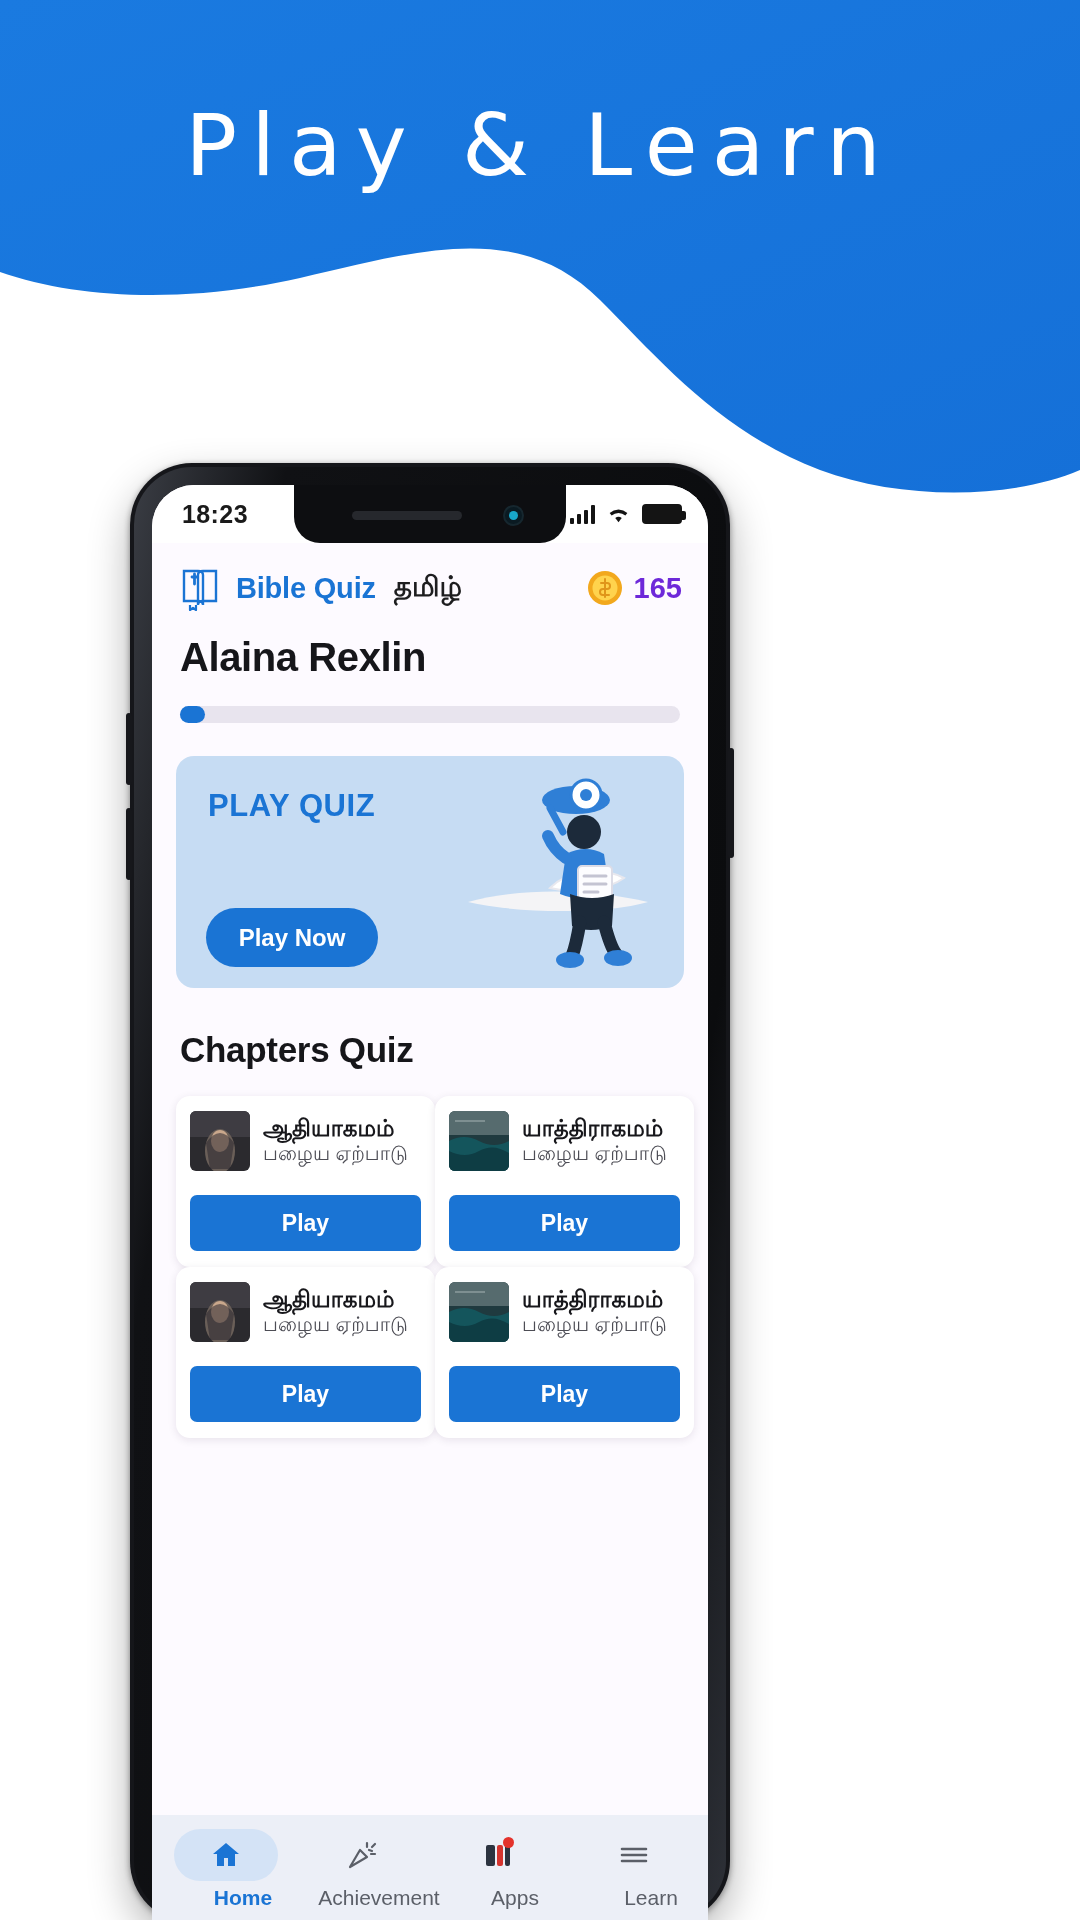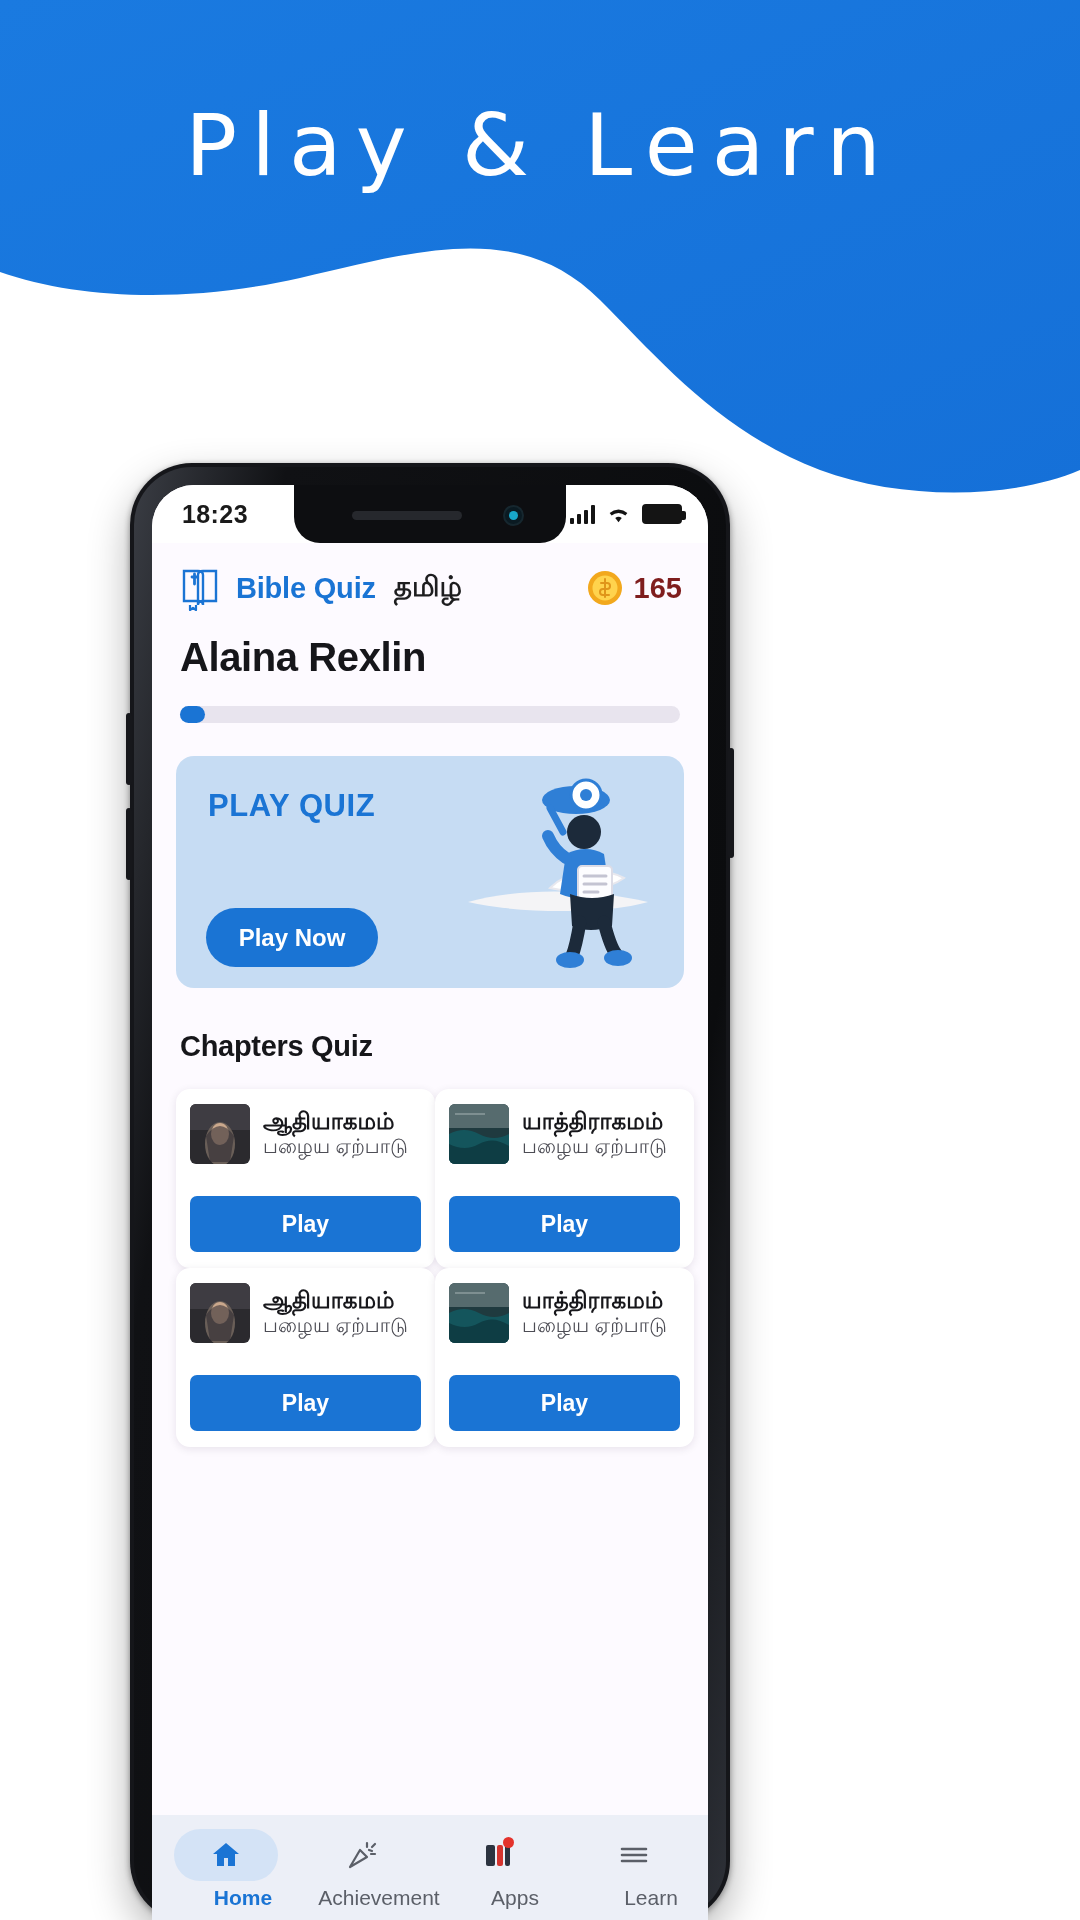--- a/index.html
+++ b/index.html
@@ -111,21 +111,21 @@
   .app-header{
     display:flex; align-items:center; justify-content:space-between;
     padding:22px 26px 10px 26px;
   }
   .brand{ display:flex; align-items:center; gap:14px; }
   .bible-icon{ width:44px; height:46px; }
   .brand-name{ font-size:29px; font-weight:700; color:#1a74d4; letter-spacing:-.2px; }
   .brand-lang{ font-size:28px; font-weight:600; color:#1d1d1f; margin-left:4px; }
   .coins{ display:flex; align-items:center; gap:10px; }
   .coin-icon{ width:38px; height:38px; }
-  .coin-count{ font-size:29px; font-weight:700; color:#7f1d1d; }
+  .coin-count{ font-size:29px; font-weight:700; color:#6d28d9; }
 
   .username{
     padding:14px 28px 0 28px;
     font-size:40px; font-weight:700; color:#16161a; letter-spacing:-.4px;
   }
   .progress-wrap{ padding:26px 28px 0 28px; }
   .progress-track{
     height:17px; background:#e8e4ee; border-radius:10px; position:relative;
   }
   .progress-fill{
@@ -156,42 +156,42 @@
     border:none; border-radius:30px;
     width:172px; height:59px;
     font-size:24px; font-weight:700;
     font-family:"Liberation Sans",sans-serif;
     cursor:pointer;
   }
   .pq-art{ position:absolute; right:-4px; top:6px; width:230px; height:226px; }
 
   .section-title{
     padding:42px 28px 0 28px;
-    font-size:29px; font-weight:700; color:#16161a; letter-spacing:-.3px;
+    font-size:35px; font-weight:700; color:#16161a; letter-spacing:-.3px;
   }
 
   .chapter-grid{
     display:grid; grid-template-columns:1fr 1fr; 
     padding:26px 14px 0 24px;
   }
   .chapter-card{
     background:#ffffff; border-radius:14px;
     box-shadow:0 2px 9px rgba(35,20,60,.10);
     padding:15px 14px 16px 14px;
   }
   .ch-top{ display:flex; align-items:center; gap:13px; }
   .ch-thumb{
     width:60px; height:60px; border-radius:6px; flex:0 0 60px;
     overflow:hidden; position:relative;
   }
   .ch-texts{ min-width:0; }
   .ch-name{ font-size:23px; font-weight:700; color:#17171b; line-height:1.18; white-space:nowrap; }
   .ch-testament{ font-size:20px; color:#4d4d55; margin-top:2px; white-space:nowrap; }
   .ch-play{
-    margin-top:32px; width:100%; height:56px;
+    margin-top:24px; width:100%; height:56px;
     background:#1a74d4; color:#fff; border:none; border-radius:7px;
     font-size:23px; font-weight:700;
     font-family:"Liberation Sans",sans-serif; cursor:pointer;
   }
 
   
   .bottom-nav{
     height:108px; background:#eceff7;
     display:flex; align-items:center; justify-content:space-around;
     padding:0 6px;

